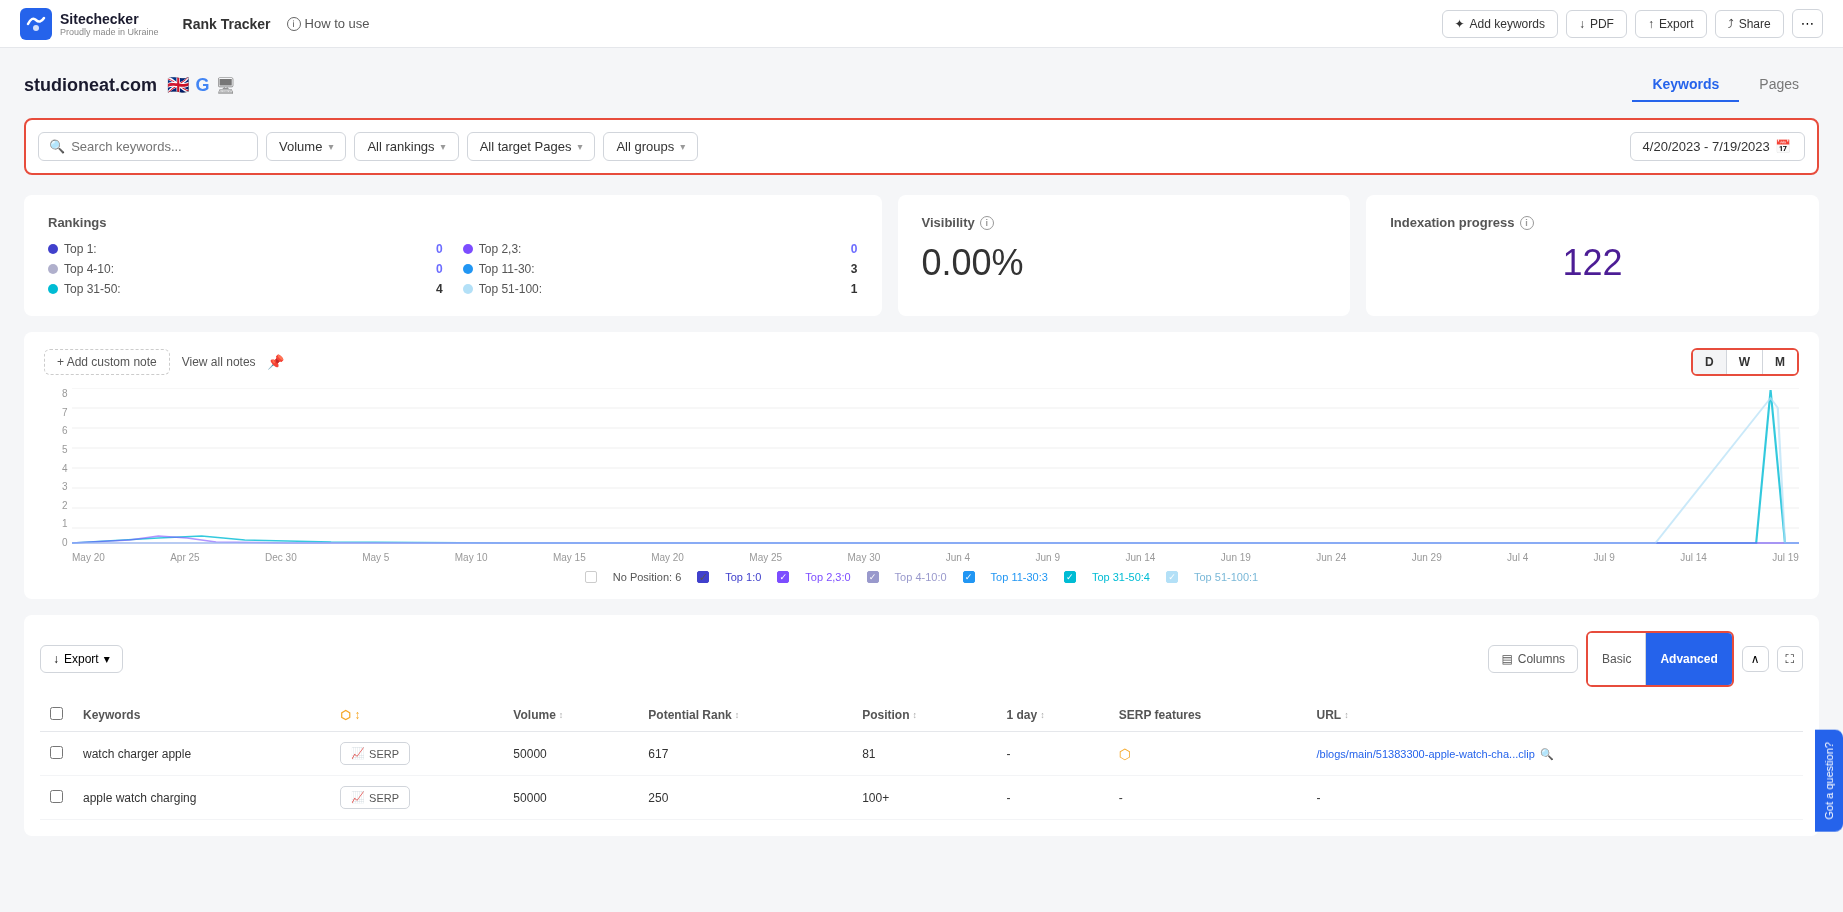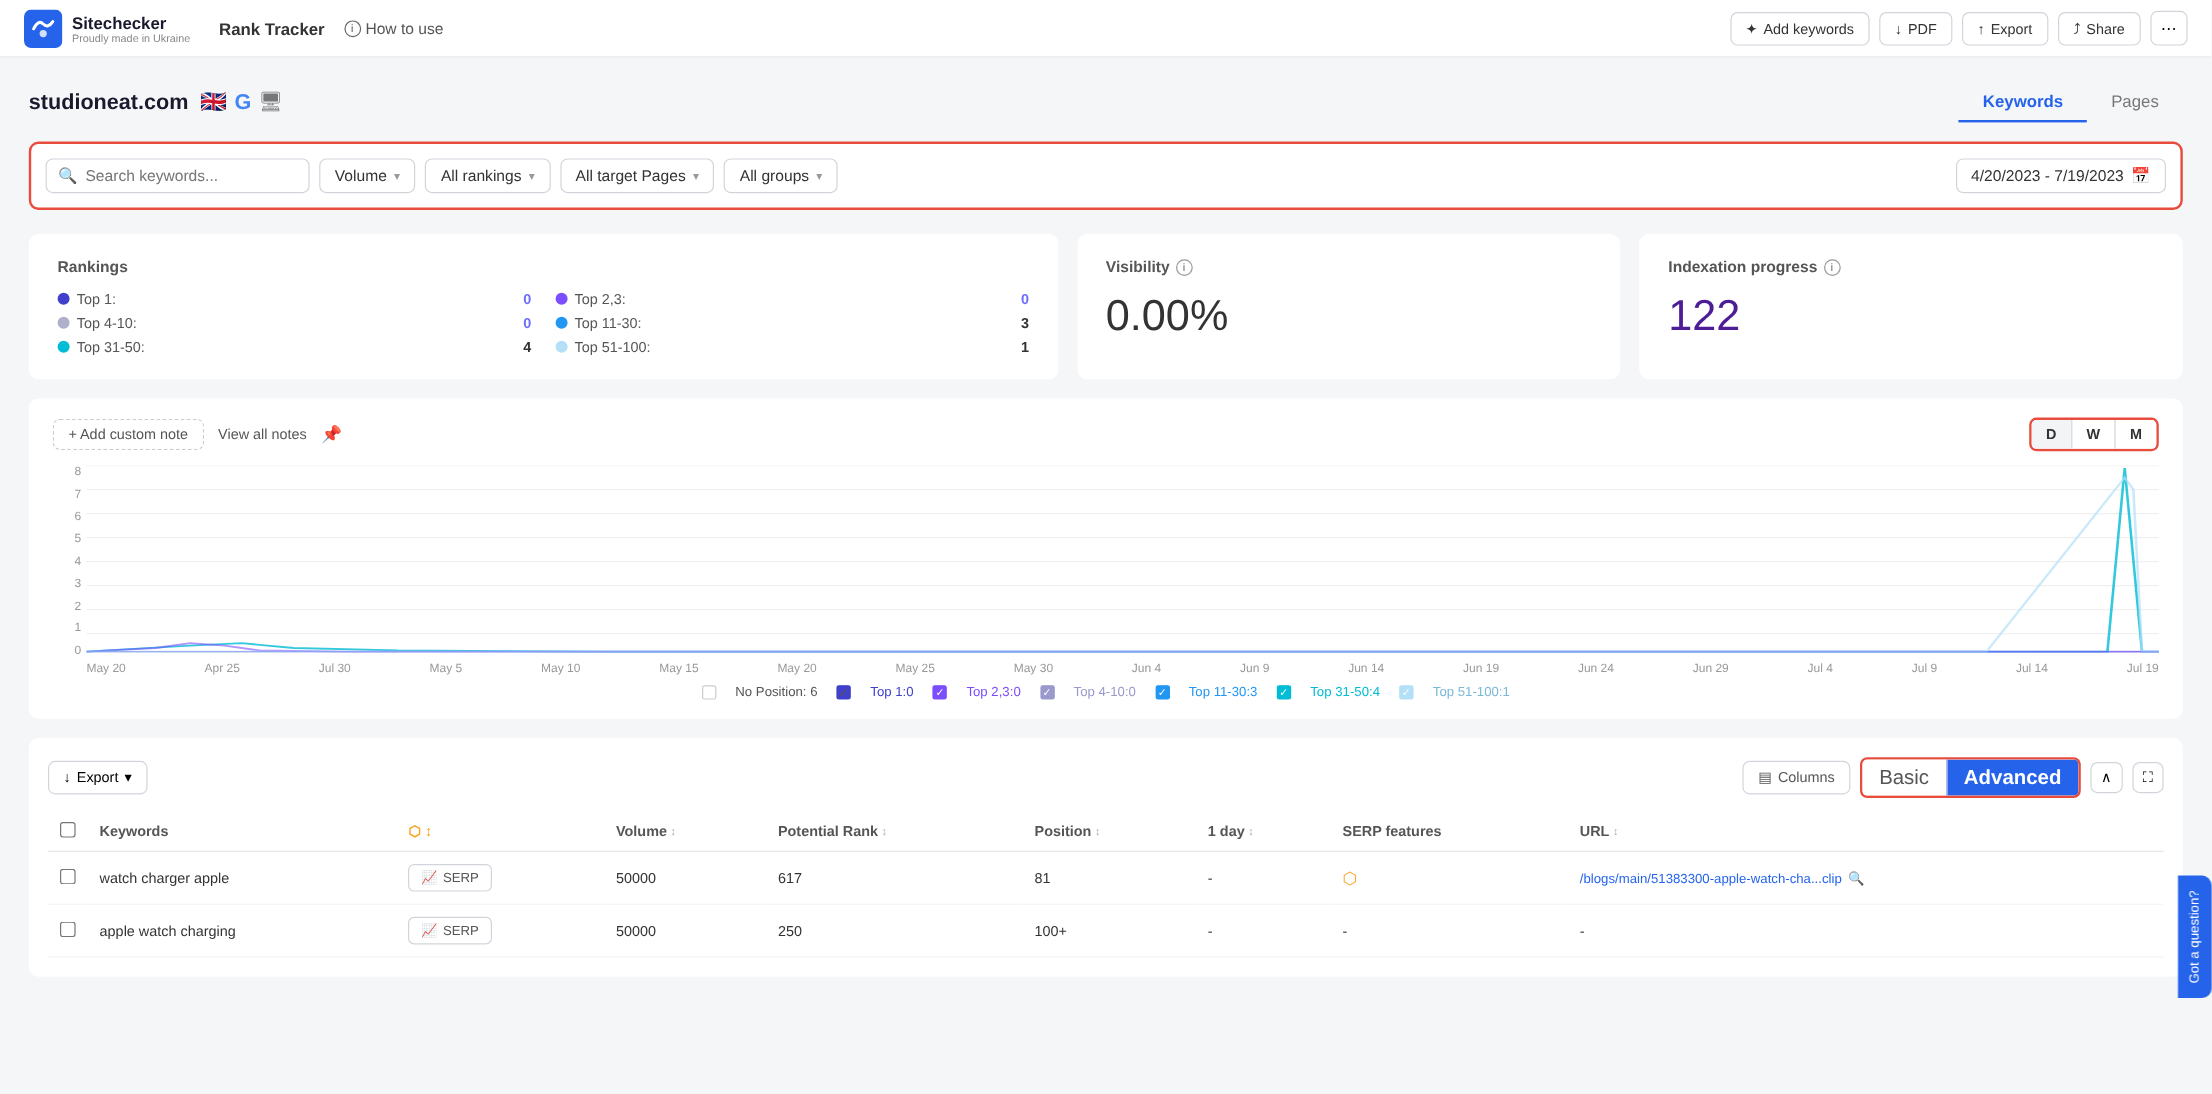--- a/index.html
+++ b/index.html
@@ -73,21 +73,21 @@
       background: #fff; cursor: pointer; font-size: 13px; color: #333;
       margin-left: auto;
     }
 
     
     .stats-row { display: flex; gap: 0; margin-bottom: 16px; }
     .stats-card {
       background: #fff; border-radius: 8px; padding: 20px 24px;
       flex: 1; margin-right: 16px;
     }
-    .stats-card:last-child { margin-right: 0; }
+    .stats-card:last-child { margin-right: 0; text-align: center; }
     .stats-title { font-size: 13px; font-weight: 600; color: #555; margin-bottom: 12px; display: flex; align-items: center; gap: 5px; }
     .info-icon { width: 14px; height: 14px; border-radius: 50%; border: 1px solid #999; display: inline-flex; align-items: center; justify-content: center; font-size: 9px; color: #999; }
     .rankings-grid { display: grid; grid-template-columns: 1fr 1fr; gap: 6px 20px; }
     .ranking-row { display: flex; align-items: center; gap: 6px; font-size: 12px; }
     .ranking-dot { width: 10px; height: 10px; border-radius: 50%; flex-shrink: 0; }
     .ranking-label { color: #555; flex: 1; }
     .ranking-val { font-weight: 600; color: #333; min-width: 20px; text-align: right; }
     .ranking-val.zero { color: #6c6cff; }
     .ranking-val.nonzero { color: #333; }
     .visibility-val { font-size: 36px; font-weight: 400; color: #333; margin-top: 8px; }
@@ -143,21 +143,21 @@
       padding: 6px 12px; border: 1px solid #d1d5db; border-radius: 6px;
       background: #fff; font-size: 12px; cursor: pointer; color: #555;
     }
     .view-toggle {
       display: flex;
       border: 2px solid #e74c3c;
       border-radius: 6px;
       overflow: hidden;
     }
     .view-btn {
-      padding: 5px 14px; font-size: 17px; border: none;
+      padding: 19px 14px; font-size: 12px; border: none;
       cursor: pointer; background: #fff; color: #555;
     }
     .view-btn.active { background: #2563eb; color: #fff; font-weight: 600; }
     .view-btn + .view-btn { border-left: 1px solid #d1d5db; }
     .collapse-btn {
       padding: 5px 8px; border: 1px solid #d1d5db; border-radius: 6px;
       background: #fff; cursor: pointer; font-size: 12px;
     }
     .expand-btn {
       padding: 5px 8px; border: 1px solid #d1d5db; border-radius: 6px;
@@ -382,21 +382,21 @@
 
           <polyline points="0,155 1100,155 1180,10 1185,20 1190,155 1200,155" fill="none" stroke="#b3e0f7" stroke-width="1.5" opacity="0.7"></polyline>
 
           <line x1="0" y1="155" x2="1200" y2="155" stroke="#6c6cff" stroke-width="1" opacity="0.4"></line>
         </svg>
       </div>
 
       <div style="display:flex;justify-content:space-between;padding-left:28px;margin-top:4px;">
         <span style="font-size:10px;color:#999;">May 20</span>
         <span style="font-size:10px;color:#999;">Apr 25</span>
-        <span style="font-size:10px;color:#999;">Jul 30</span>
+        <span style="font-size:10px;color:#999;">Dec 30</span>
         <span style="font-size:10px;color:#999;">May 5</span>
         <span style="font-size:10px;color:#999;">May 10</span>
         <span style="font-size:10px;color:#999;">May 15</span>
         <span style="font-size:10px;color:#999;">May 20</span>
         <span style="font-size:10px;color:#999;">May 25</span>
         <span style="font-size:10px;color:#999;">May 30</span>
         <span style="font-size:10px;color:#999;">Jun 4</span>
         <span style="font-size:10px;color:#999;">Jun 9</span>
         <span style="font-size:10px;color:#999;">Jun 14</span>
         <span style="font-size:10px;color:#999;">Jun 19</span>

